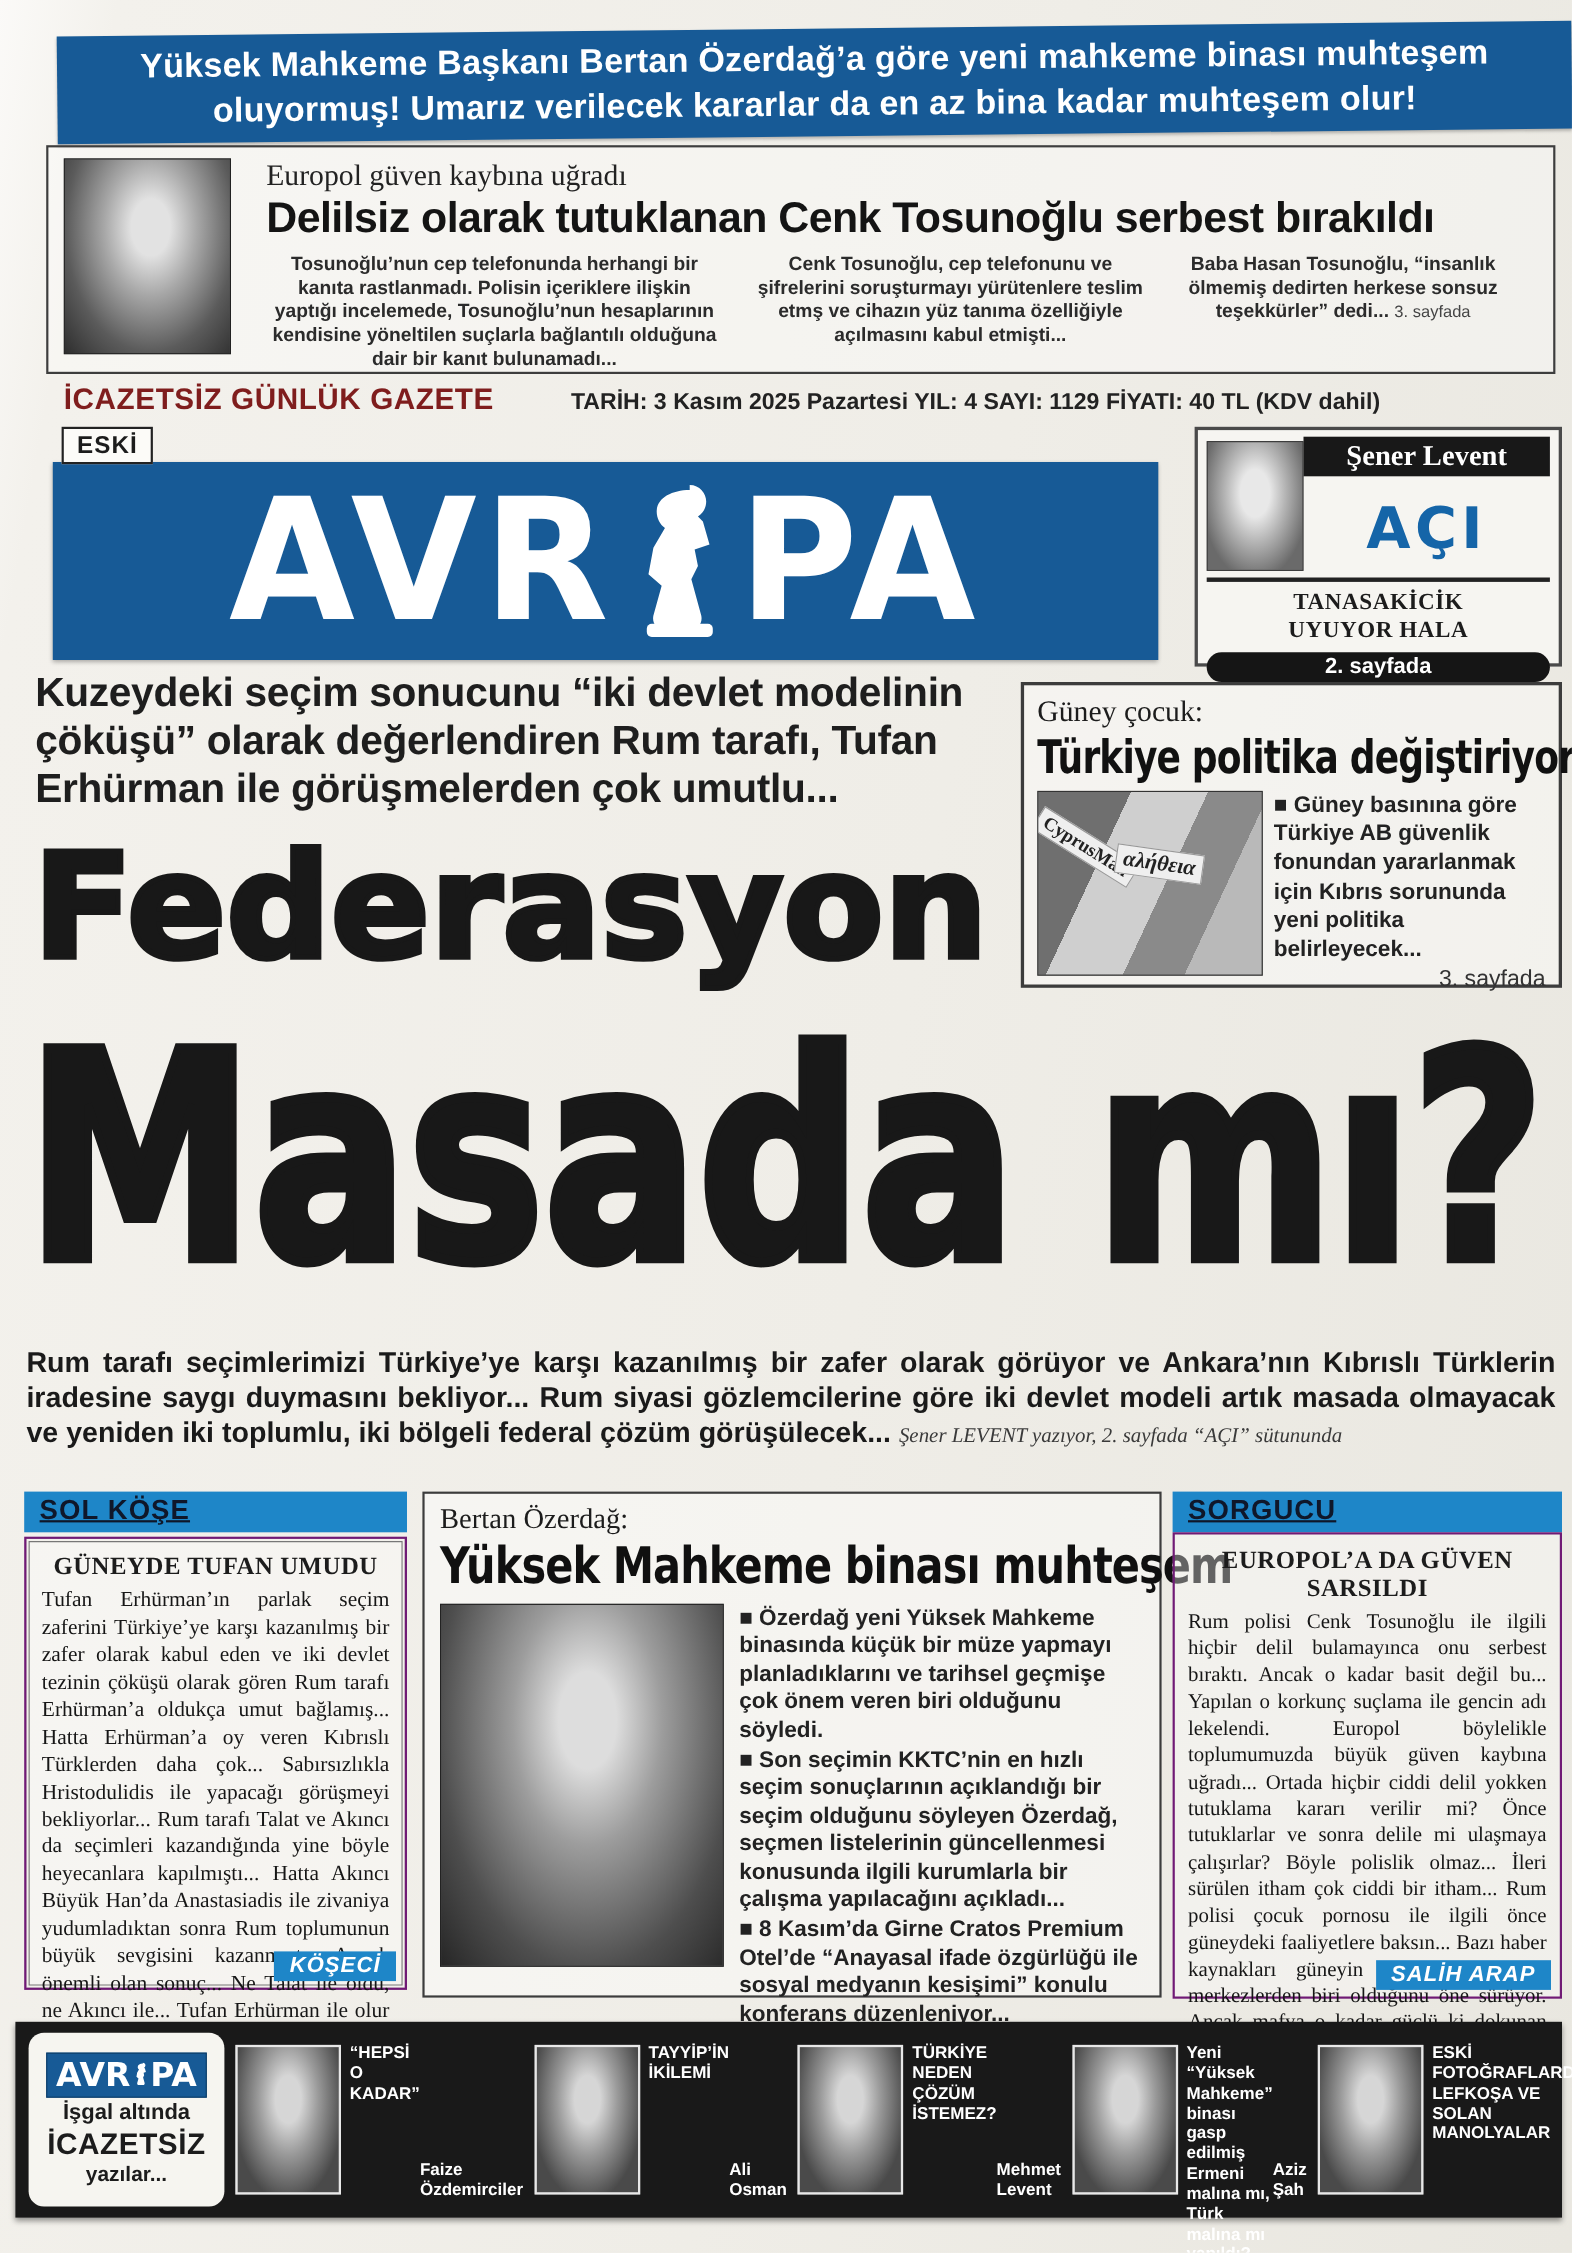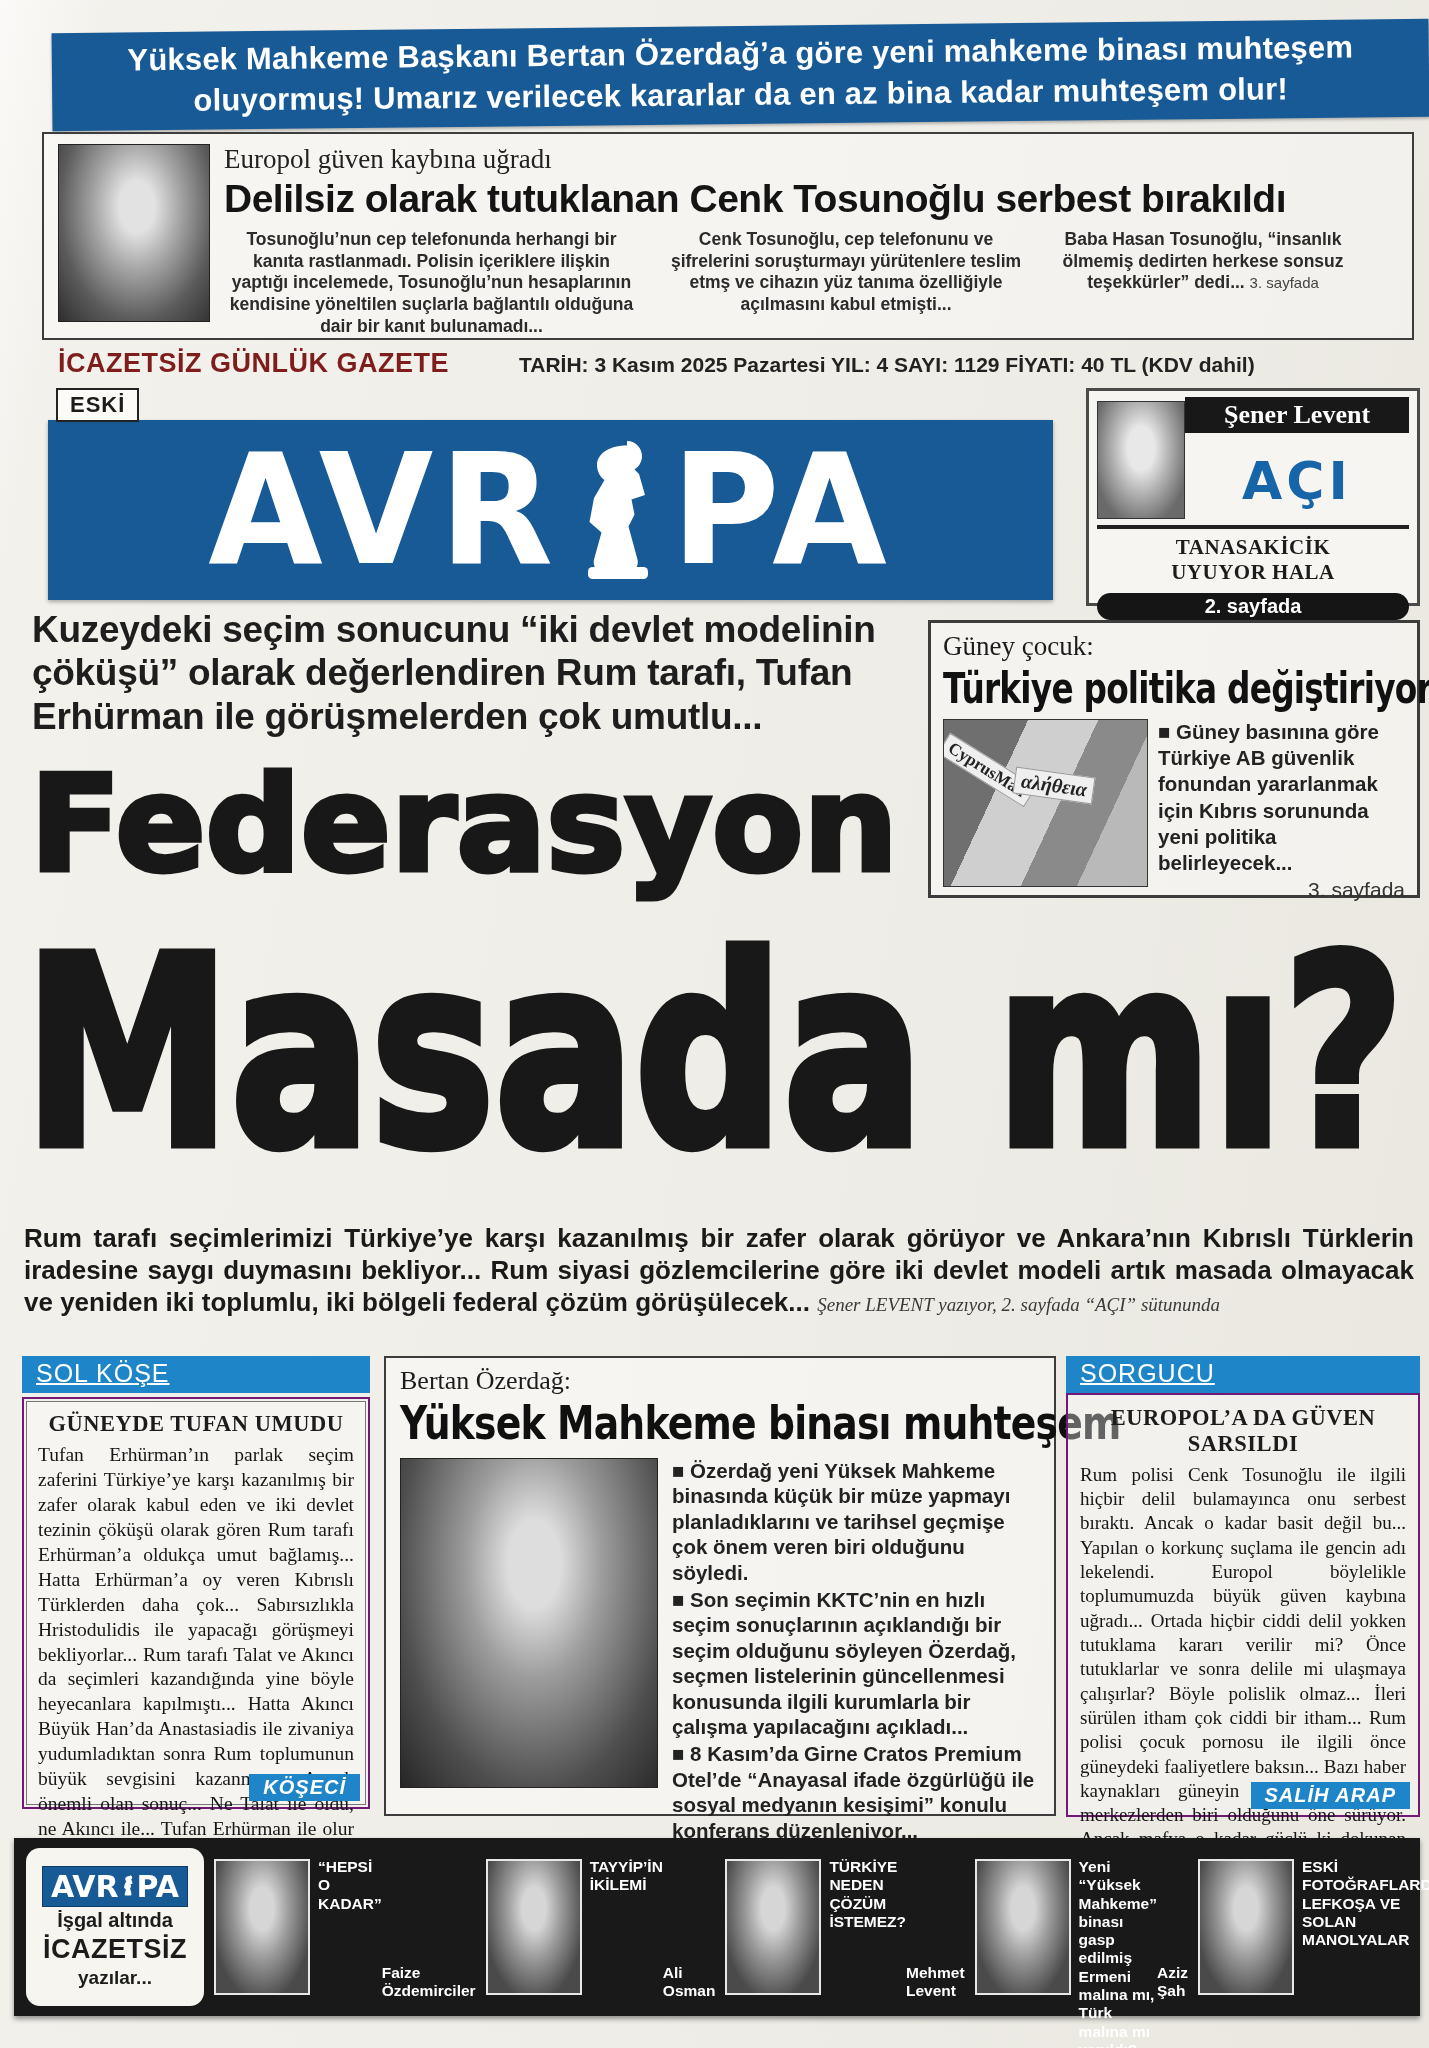--- a/index.html
+++ b/index.html
@@ -17,21 +17,21 @@
     background:#175a96; color:#fff; display:flex; flex-direction:column;
     align-items:center; justify-content:center; transform:rotate(-0.6deg);
     box-shadow:0 2px 3px rgba(0,0,0,.25);
   }
   .top-banner span{ font-weight:bold; font-size:31px; letter-spacing:.2px; line-height:1.32; white-space:nowrap; }
 
   
   .top-story{
     position:absolute; left:42px; top:132px; width:1372px; height:208px;
     border:2px solid #3d3d3d; background:rgba(255,255,255,.35);
-    display:flex; padding:10px 12px 0 14px; gap:14px;
+    display:flex; padding:10px 12px 0 14px; gap:32px;
   }
   .ts-photo{ width:152px; height:178px; flex:0 0 auto;
     background:#777 radial-gradient(ellipse at 52% 35%, #e2e2e2 0 16%, #a8a8a8 38%, #5b5b5b 70%, #2e2e2e 100%);
     border:1px solid #222; }
   .ts-main{ flex:1; }
   .ts-kicker{ font-family:"Liberation Serif",serif; font-size:27px; color:#222; }
   .ts-headline{ font-size:39px; font-weight:bold; letter-spacing:-.5px; margin-top:2px; color:#141414; }
   .ts-cols{ display:flex; gap:22px; margin-top:8px; }
   .ts-col{ font-size:17.5px; font-weight:bold; color:#2b2b2b; line-height:1.24; text-align:center; }
   .ts-col.c1{ width:415px; } .ts-col.c2{ width:370px; } .ts-col.c3{ width:300px; }
@@ -94,21 +94,21 @@
   .headline1{ position:absolute; left:28px; top:742px; }
   .headline2{ position:absolute; left:20px; top:892px; }
 
   
   .lead{ position:absolute; left:24px; top:1222px; width:1390px;
     font-size:26px; font-weight:bold; line-height:1.24; color:#1a1a1a; text-align:justify; }
   .lead .byline{ font-family:"Liberation Serif",serif; font-weight:normal; font-style:italic;
     font-size:19px; color:#3a3a3a; white-space:nowrap; }
 
   
-  .colhead{ background:#1e86c8; color:#ffffff; font-weight:normal; font-size:25px;
+  .colhead{ background:#1e86c8; color:#0f172a; font-weight:bold; font-size:25px;
     padding:3px 14px 5px; letter-spacing:1px; }
   .colhead u{ text-decoration-thickness:2px; }
   .colbox{ border:2px solid #701a75; background:rgba(255,255,255,.35); position:relative; }
   .serifbody{ font-family:"Liberation Serif",serif; font-size:19.5px; line-height:1.28; text-align:justify; color:#161616; }
   .seriftitle{ font-family:"Liberation Serif",serif; font-weight:bold; font-size:22.5px;
     text-align:center; letter-spacing:.5px; line-height:1.15; }
   .badge{ position:absolute; right:8px; bottom:6px; background:#1e86c8; color:#fff;
     font-weight:bold; font-style:italic; font-size:20px; padding:2px 14px; letter-spacing:1px; }
 
   .sol-kose{ position:absolute; left:22px; top:1356px; width:348px; }

